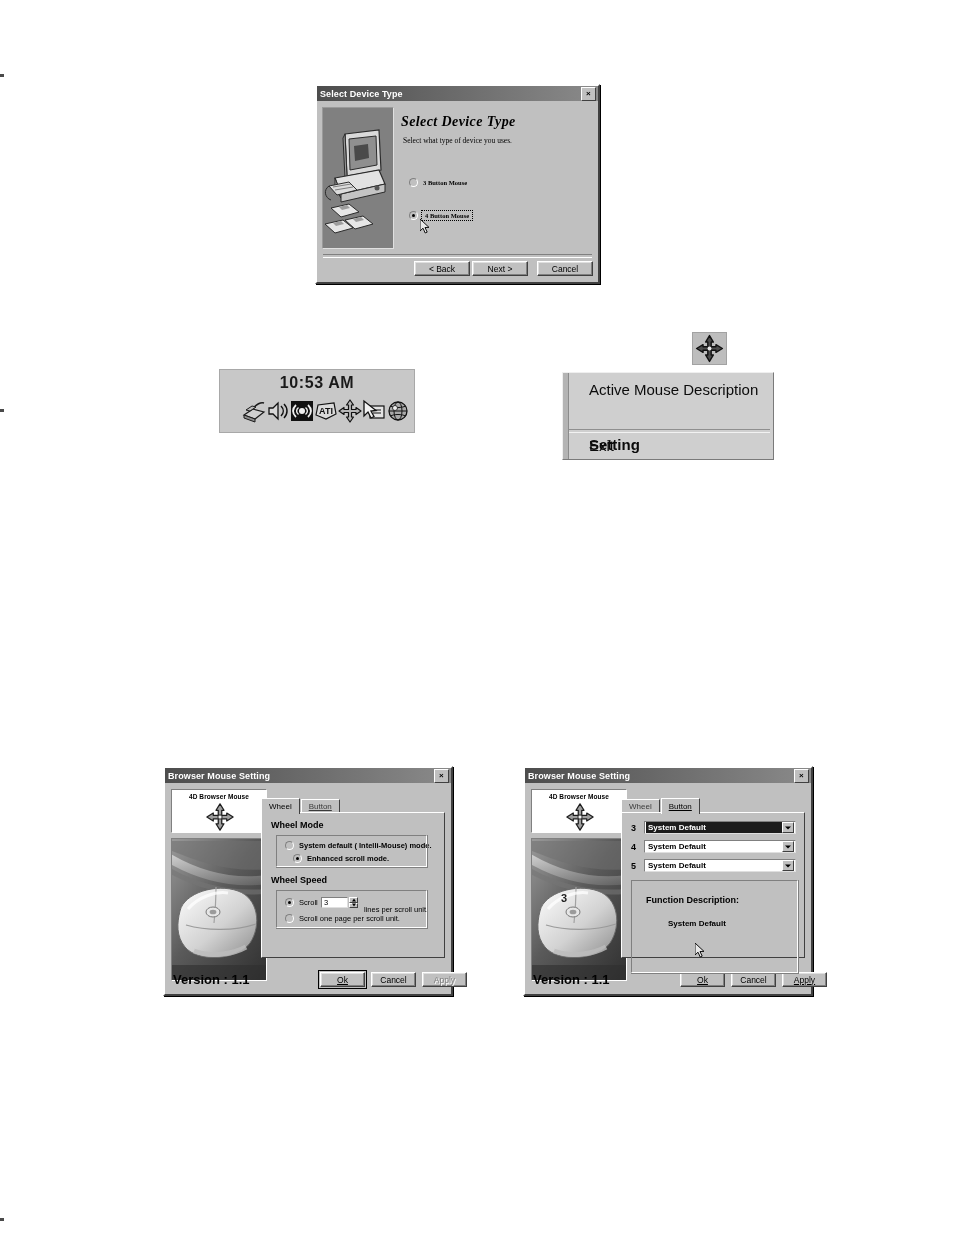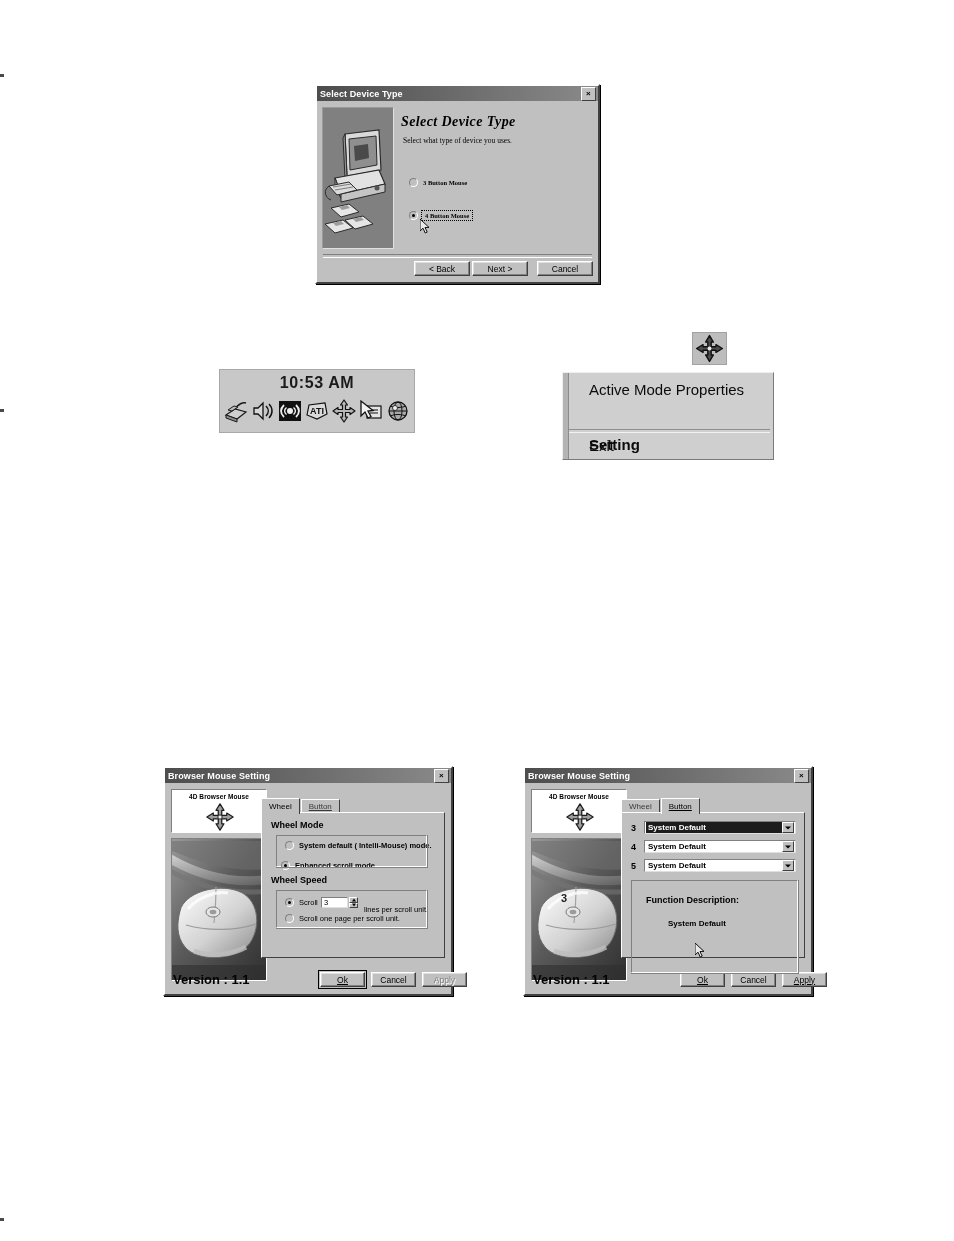--- a/index.html
+++ b/index.html
@@ -160,21 +160,21 @@
     position: absolute; top: 4px; left: 0; right: 0;
     text-align: center;
     font-family: "Liberation Sans", sans-serif;
     font-size: 16px;
     font-weight: bold;
     color: #1a1a1a;
     letter-spacing: .6px;
   }
   #tray .icons {
     position: absolute; left: 4px; right: 4px; top: 29px;
-    display: flex; align-items: center; justify-content: space-between;
+    display: flex; align-items: center; justify-content: flex-end;
   }
   .tray-ico { width: 24px; height: 24px; position: relative; }
 
   
   #ctx {
     position: absolute; left: 562px; top: 372px; width: 212px; height: 88px;
     background: #cfcfcf;
     border-top: 1px solid #efefef;
     border-left: 1px solid #efefef;
     border-right: 1px solid #7a7a7a;
@@ -566,21 +566,21 @@
 
   <div id="ctx-mouse-icon">
     <svg width="33" height="31" viewBox="0 0 24 24">
       <polygon points="12,2 15,7 13.3,7 13.3,10.7 17,10.7 17,9 22,12 17,15 17,13.3 13.3,13.3 13.3,17 15,17 12,22 9,17 10.7,17 10.7,13.3 7,13.3 7,15 2,12 7,9 7,10.7 10.7,10.7 10.7,7 9,7" fill="#4d4d4d" stroke="#111" stroke-width="1.1" stroke-linejoin="round"></polygon>
       <circle cx="12" cy="12" r="1.5" fill="#e8e8e8"></circle>
     </svg>
   </div>
 
   <div id="ctx">
     <div class="ctx-strip"></div>
-    <div class="ctx-item" style="top:8px;">Active Mode Properties</div>
+    <div class="ctx-item" style="top:8px;">Active Mouse Description</div>
     <div class="ctx-item bold" style="top:31px;">Setting</div>
     <div class="ctx-sep" style="top:56px;"></div>
     <div class="ctx-item" style="top:64px;">Exit</div>
   </div>
 
   <div class="win bms" id="bms-wheel" style="left:163px; top:766px;">
     <div class="titlebar">
       <span class="t-title">Browser Mouse Setting</span>
       <div class="tb-btn">×</div>
     </div>
@@ -643,21 +643,21 @@
         </div>
       </div>
 
       <div class="tabpanel">
         <div class="grp-label" style="left:9px; top:7px;">Wheel Mode</div>
         <div class="groupbox" style="left:14px; top:22px; width:151px; height:32px;font-weight:bold;">
           <div class="opt-row" style="left:8px; top:5px;">
             <span class="radio"></span>
             <span>System default ( Intelli-Mouse) mode.</span>
           </div>
-          <div class="opt-row" style="left:4px; top:18px;margin-top:7px;">
+          <div class="opt-row" style="left:16px; top:18px;">
             <span class="radio on"></span>
             <span>Enhanced scroll mode.</span>
           </div>
         </div>
 
         <div class="grp-label" style="left:9px; top:62px;">Wheel Speed</div>
         <div class="groupbox" style="left:14px; top:77px; width:151px; height:38px;">
           <div class="opt-row" style="left:8px; top:7px;">
             <span class="radio on"></span>
             <span>Scroll</span>

